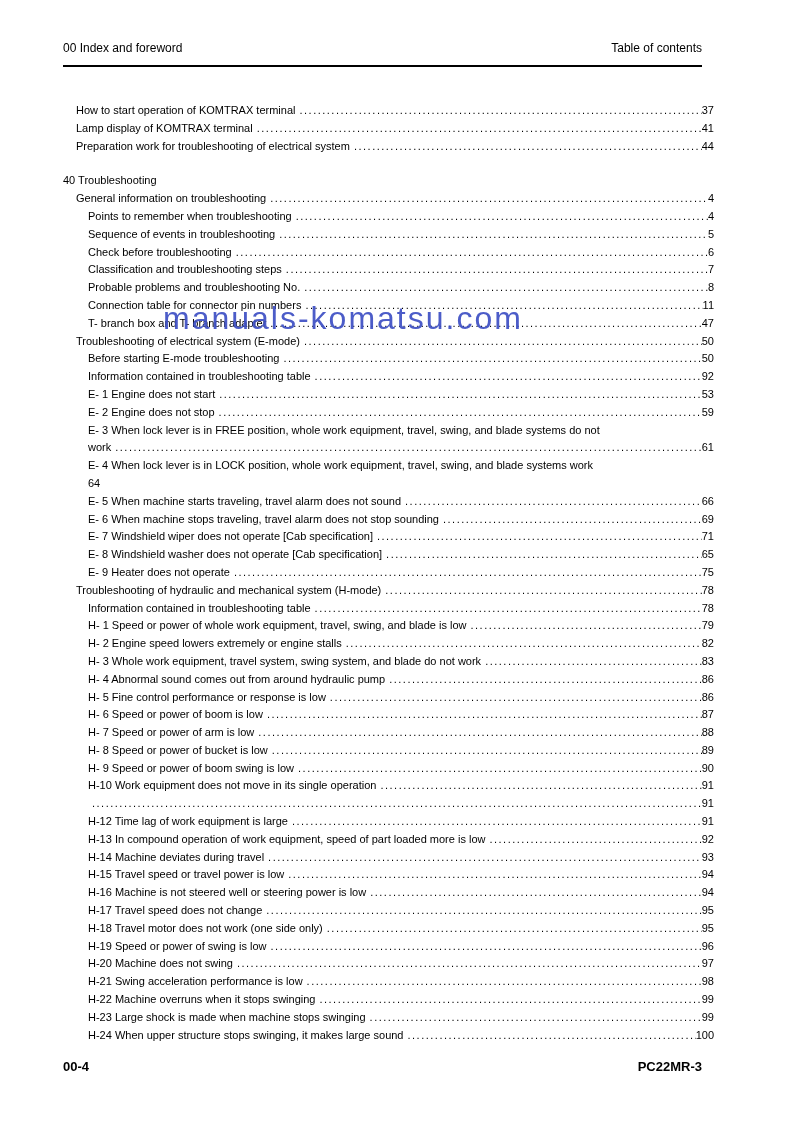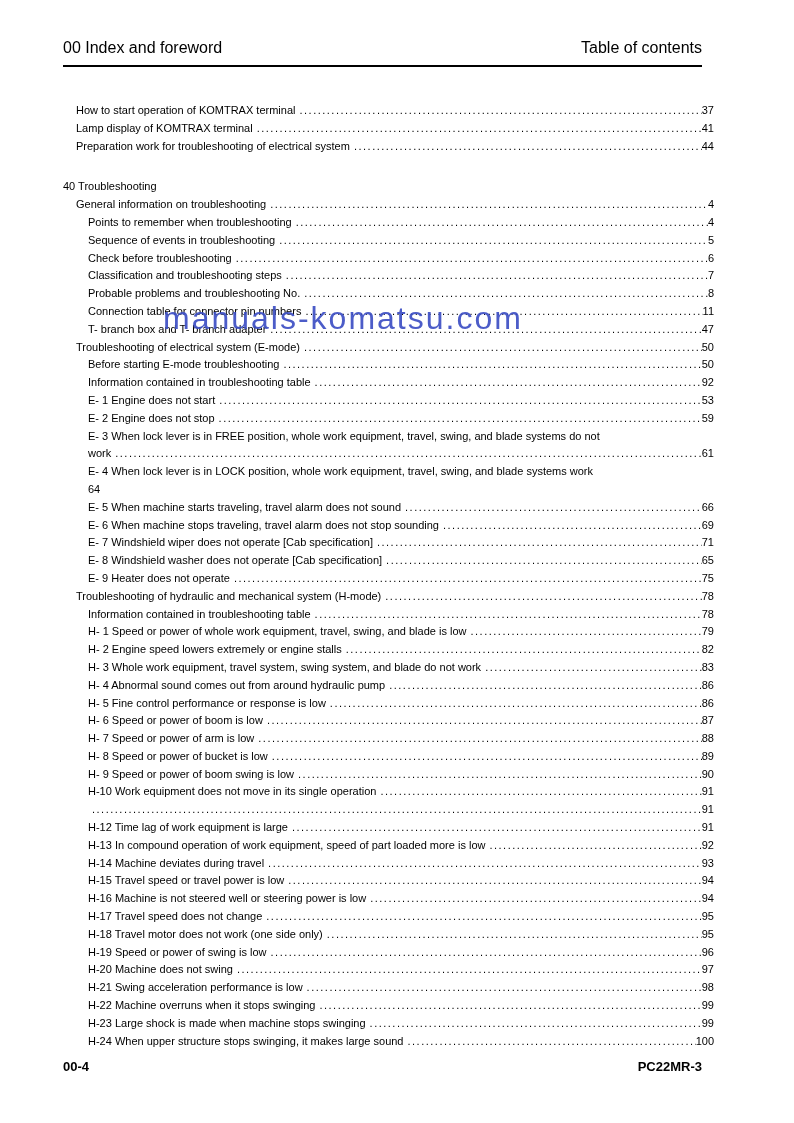--- a/index.html
+++ b/index.html
@@ -13,21 +13,21 @@
     font-family: "Liberation Sans", sans-serif;
     color: #000000;
   }
   .page-header {
     position: absolute;
     top: 41px;
     left: 63px;
     right: 92px;
     display: flex;
     justify-content: space-between;
-    font-size: 16px;
+    font-size: 12px;
     line-height: 14px;
   }
   .header-rule {
     position: absolute;
     top: 65px;
     left: 63px;
     right: 92px;
     height: 2px;
     background: #000000;
   }
@@ -35,21 +35,21 @@
     position: absolute;
     top: 102px;
     left: 63px;
     right: 80px;
     font-size: 11px;
     line-height: 17.8px;
   }
   .toc-entry.indent-0 { padding-left: 0; }
   .toc-entry.indent-1 { padding-left: 13px; }
   .toc-entry.indent-2 { padding-left: 25px; }
-  .toc-entry.gap-before { margin-top: 23px; }
+  .toc-entry.gap-before { margin-top: 17px; }
   .toc-row { display: flex; }
   .toc-label { white-space: nowrap; }
   .toc-pre-line { white-space: nowrap; overflow: hidden; }
   .toc-dots {
     flex: 1;
     overflow: hidden;
     white-space: nowrap;
     padding: 0 3px 0 4px;
     letter-spacing: 1.5px;
   }

